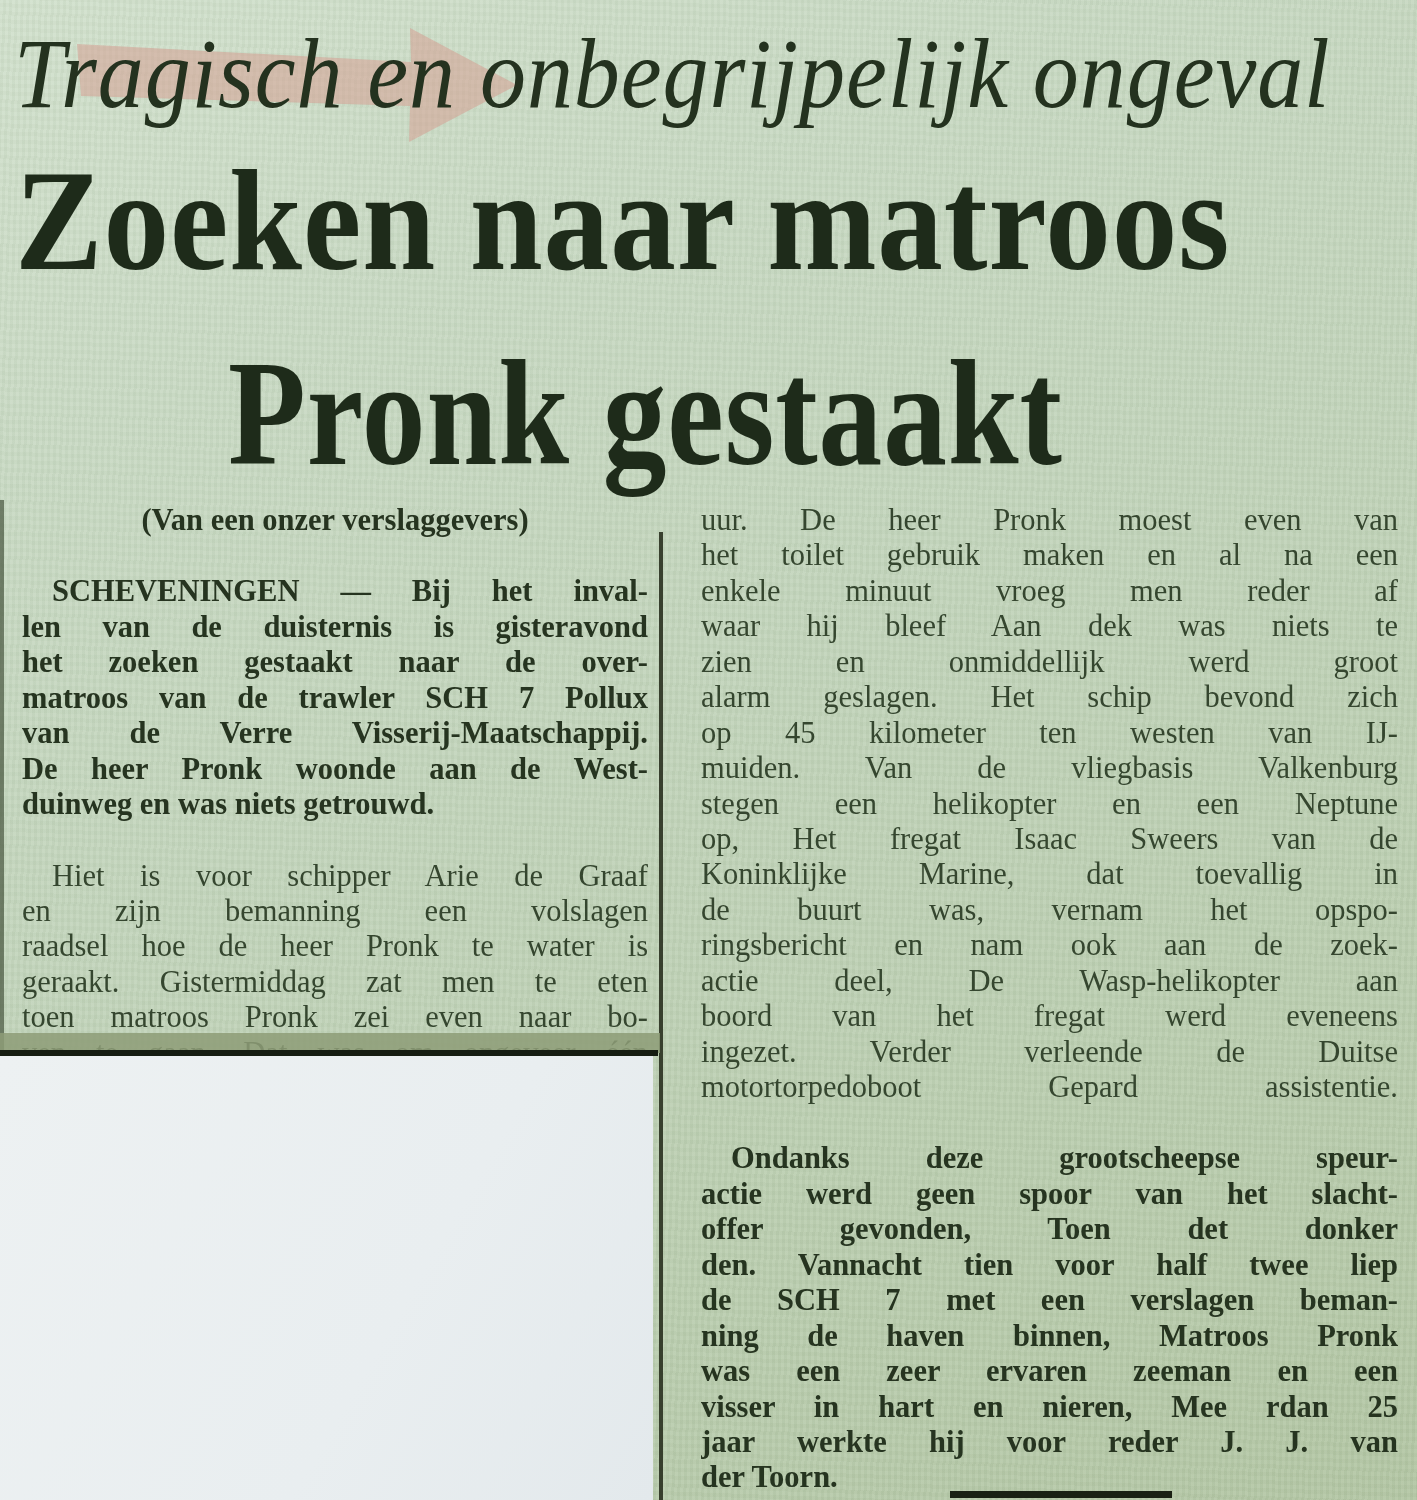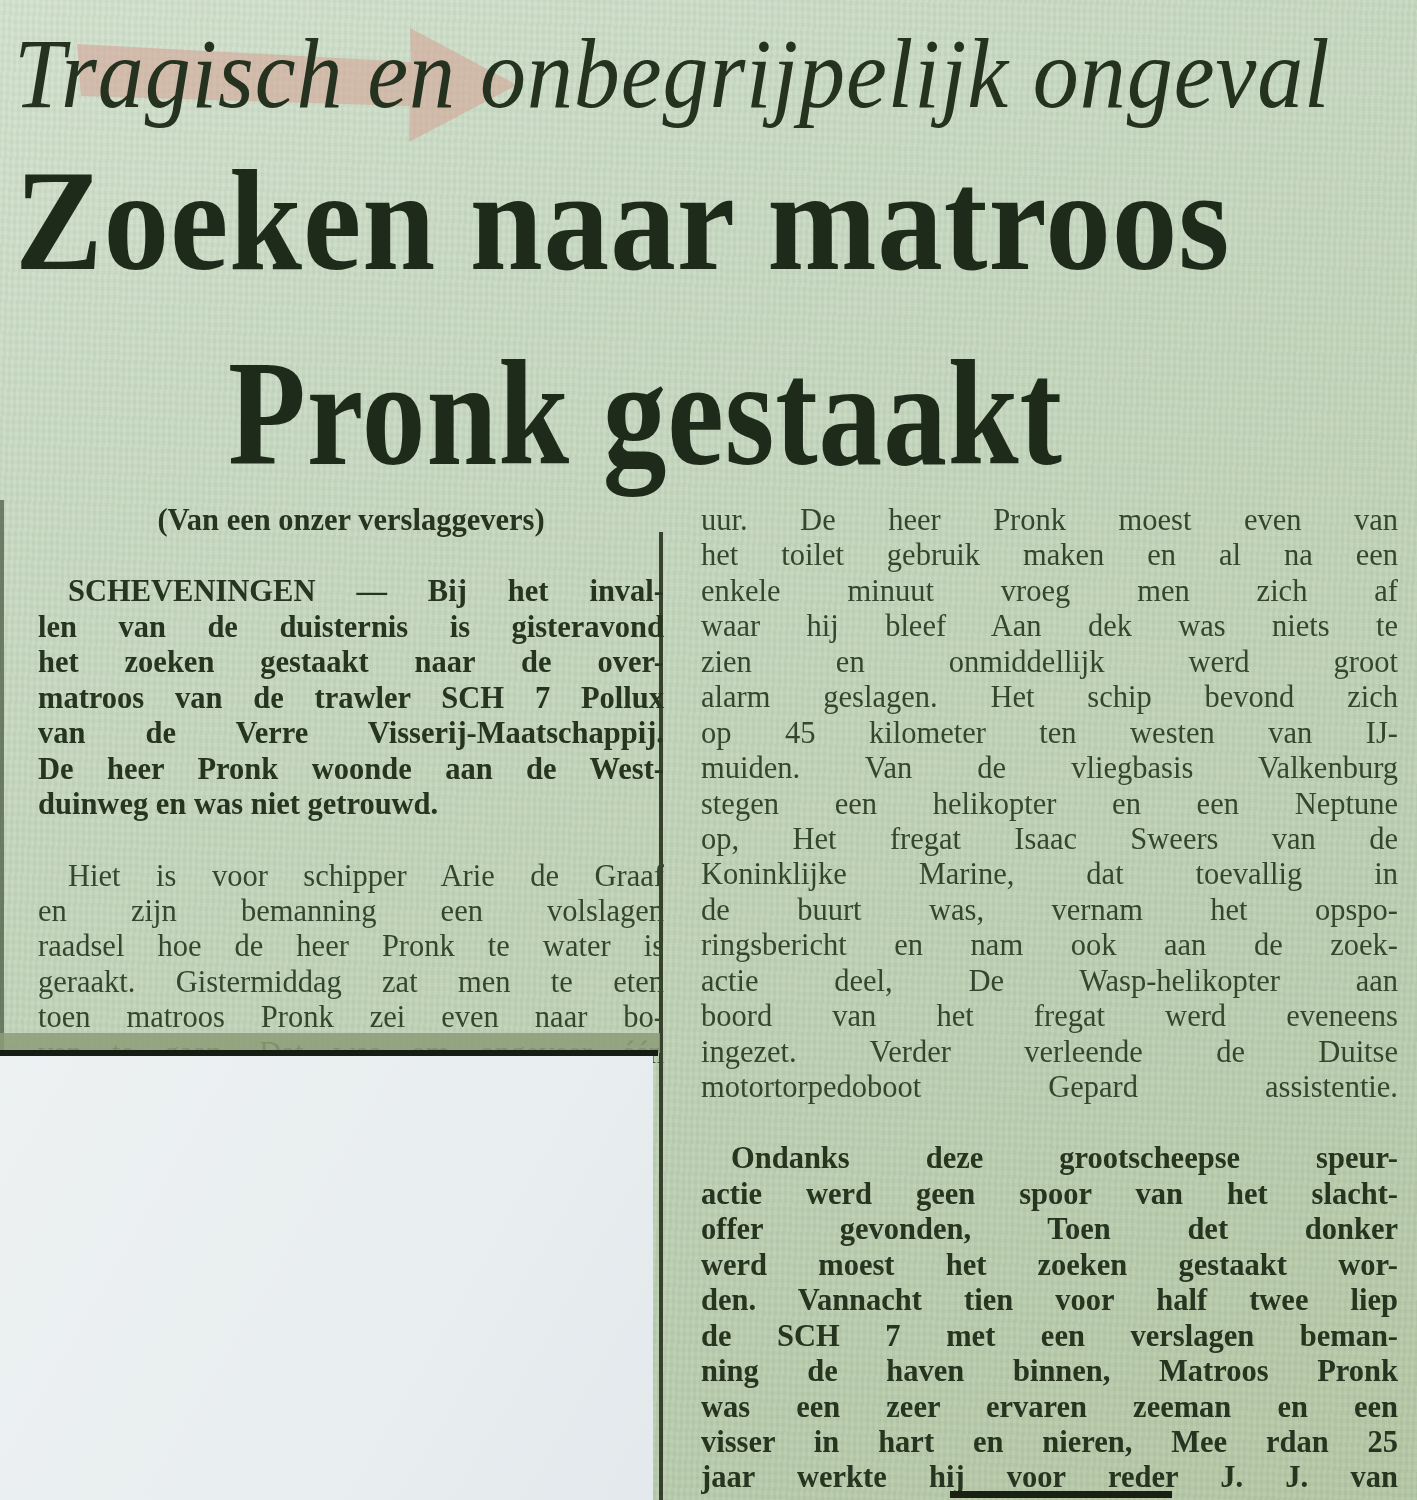--- a/index.html
+++ b/index.html
@@ -23,21 +23,21 @@
     transform:scaleX(.92);transform-origin:left top;
   }
   .arrow-svg{position:absolute;left:55px;top:22px;}
   .h1{
     position:absolute;font-weight:bold;color:#1e2b1a;white-space:nowrap;line-height:1;
     transform-origin:left top;letter-spacing:1px;
   }
   .h1.l1{left:15px;top:148px;font-size:145px;transform:scaleX(.905);}
   .h1.l2{left:228px;top:338px;font-size:150px;transform:scaleX(.85);}
   .col{position:absolute;top:503px;color:#35462f;}
-  .col.left{left:38px;width:626px;}
+  .col.left{left:22px;width:626px;}
   .col.right{left:701px;width:697px;}
   .line{
     font-size:30.5px;line-height:35.45px;height:35.45px;
     text-align:justify;text-align-last:justify;overflow:hidden;white-space:nowrap;
   }
   .line.b{font-weight:bold;color:#263420;}
   .line.ind{text-indent:30px;margin-top:36px;}
   .line.last-left{text-align-last:left;}
   .line.last-center{text-align-last:center;}
   .left-edge{position:absolute;left:0;top:500px;width:4px;height:556px;background:#3c4a33;opacity:.65;}
@@ -68,50 +68,49 @@
 <div class="divider"></div>
 
 <div class="col left">
     <div class="line b last-center">(Van een onzer verslaggevers)</div>
     <div class="line b ind">SCHEVENINGEN — Bij het inval-</div>
     <div class="line b">len van de duisternis is gisteravond</div>
     <div class="line b">het zoeken gestaakt naar de over-</div>
     <div class="line b">matroos van de trawler SCH 7 Pollux</div>
     <div class="line b">van de Verre Visserij-Maatschappij.</div>
     <div class="line b">De heer Pronk woonde aan de West-</div>
-    <div class="line b last-left">duinweg en was niet getrouwd.</div>
+    <div class="line b last-left">duinweg en was niets getrouwd.</div>
     <div class="line ind">Hiet is voor schipper Arie de Graaf</div>
     <div class="line">en zijn bemanning een volslagen</div>
     <div class="line">raadsel hoe de heer Pronk te water is</div>
     <div class="line">geraakt. Gistermiddag zat men te eten</div>
     <div class="line">toen matroos Pronk zei even naar bo-</div>
     <div class="line">ven te gaan. Dat was om ongeveer één</div>
   </div>
 <div class="col right">
     <div class="line">uur. De heer Pronk moest even van</div>
     <div class="line">het toilet gebruik maken en al na een</div>
-    <div class="line">enkele minuut vroeg men zich af</div>
+    <div class="line">enkele minuut vroeg men reder af</div>
     <div class="line">waar hij bleef Aan dek was niets te</div>
     <div class="line">zien en onmiddellijk werd groot</div>
     <div class="line">alarm geslagen. Het schip bevond zich</div>
     <div class="line">op 45 kilometer ten westen van IJ-</div>
     <div class="line">muiden. Van de vliegbasis Valkenburg</div>
     <div class="line">stegen een helikopter en een Neptune</div>
     <div class="line">op, Het fregat Isaac Sweers van de</div>
     <div class="line">Koninklijke Marine, dat toevallig in</div>
     <div class="line">de buurt was, vernam het opspo-</div>
     <div class="line">ringsbericht en nam ook aan de zoek-</div>
     <div class="line">actie deel, De Wasp-helikopter aan</div>
     <div class="line">boord van het fregat werd eveneens</div>
     <div class="line">ingezet. Verder verleende de Duitse</div>
     <div class="line">motortorpedoboot Gepard assistentie.</div>
     <div class="line b ind">Ondanks deze grootscheepse speur-</div>
     <div class="line b">actie werd geen spoor van het slacht-</div>
     <div class="line b">offer gevonden, Toen det donker</div>
-    <div class="line b">werd moest het zoeken gestaakt wor-</div>
     <div class="line b">den. Vannacht tien voor half twee liep</div>
     <div class="line b">de SCH 7 met een verslagen beman-</div>
     <div class="line b">ning de haven binnen, Matroos Pronk</div>
     <div class="line b">was een zeer ervaren zeeman en een</div>
     <div class="line b">visser in hart en nieren, Mee rdan 25</div>
     <div class="line b">jaar werkte hij voor reder J. J. van</div>
     <div class="line b last-left">der Toorn.</div>
   </div>
 
 <div class="olive-strip"></div>

